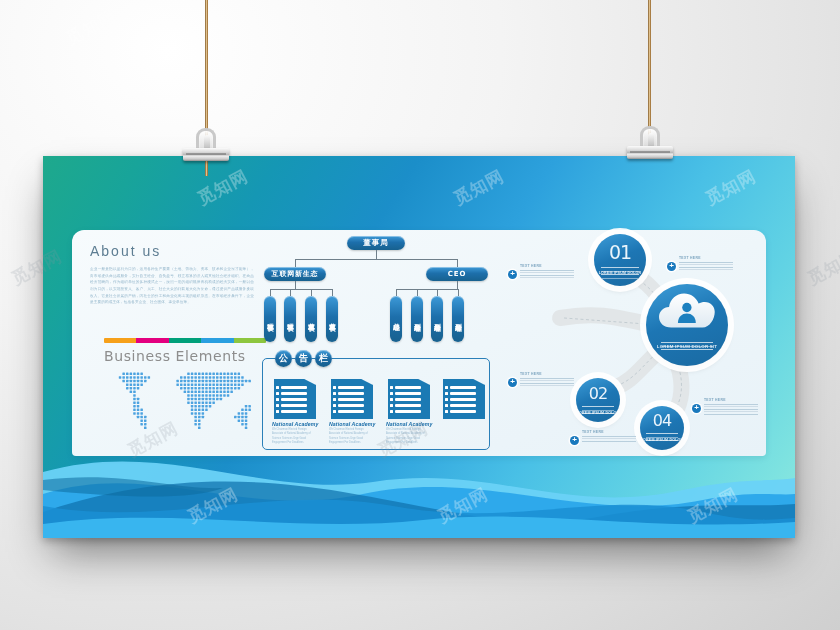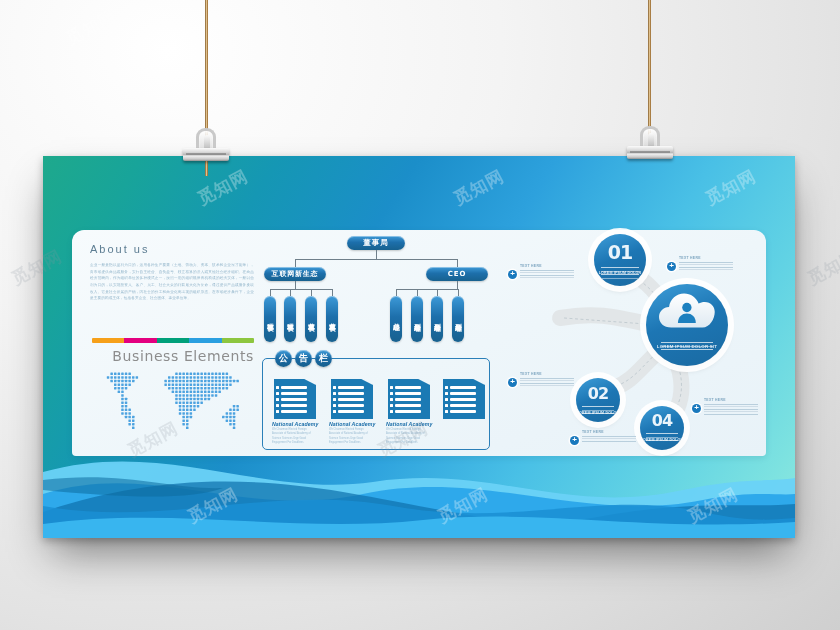--- a/index.html
+++ b/index.html
@@ -71,27 +71,27 @@
     border-radius:12px 12px 4px 4px;
     box-shadow:0 2px 6px rgba(20,70,110,.12);
   }
 
   
   .leftcol { position:absolute; left:18px; top:10px; width:164px; }
   .sec-cn {
     font-family:"DejaVu Sans","Liberation Sans",sans-serif;
     font-size:15px; font-weight:bold; color:#1d6fb4; letter-spacing:1px;
   }
-  .sec-en { font-size:11px; color:#5d7d92; letter-spacing:2px; margin-top:3px; }
+  .sec-en { font-size:14px; color:#5d7d92; letter-spacing:2px; margin-top:3px; }
   .para {
     margin-top:7px; font-size:3.6px; line-height:1.85;
     color:#8fb3c9; text-align:justify; letter-spacing:.15px;
     max-height:74px; overflow:hidden;
   }
-  .be-wrap { position:absolute; left:20px; top:108px; width:162px; text-align:right; }
+  .be-wrap { position:absolute; left:32px; top:108px; width:162px; text-align:left; }
   .be-bar { display:flex; height:5px; border-radius:1px; overflow:hidden; }
   .be-bar i { flex:1; }
   .be-title {
     margin-top:5px; font-size:14px; color:#8d8d8d; letter-spacing:.6px;
     font-family:"DejaVu Sans","Liberation Sans",sans-serif;
   }
   #worldmap { margin-top:3px; display:block; }
 
   
   .midcol { position:absolute; left:190px; top:0px; width:228px; }
@@ -170,21 +170,21 @@
   .rightcol { position:absolute; left:436px; top:2px; width:258px; height:222px; }
   .bubble {
     position:absolute; border-radius:50%;
     background:linear-gradient(160deg,#3d9dd8,#1d76b4 45%,#1a6aa2);
     box-shadow:0 0 0 6px rgba(255,255,255,.92), 0 3px 7px rgba(0,0,0,.22);
     color:#fff; overflow:hidden;
   }
   .bub-num {
     position:absolute; left:0; right:0; text-align:center;
     font-family:"DejaVu Sans","Liberation Sans",sans-serif;
-    font-weight:bold; color:#eaf4fb; letter-spacing:-1px;
+    font-weight:normal; color:#eaf4fb; letter-spacing:-1px;
   }
   .bub-sub { position:absolute; left:0; right:0; text-align:center; }
   .bub-sub b { font-size:3.6px; letter-spacing:.2px; color:#dceaf5; }
   .bub-lines { position:absolute; left:14%; right:14%; }
   .bub-lines i { display:block; height:1px; background:rgba(255,255,255,.7); margin-bottom:2.6px; }
   .bub-lines i:nth-child(even){ background:rgba(255,255,255,.45); }
 
   .cloud-core { position:absolute; left:16%; top:11%; width:68%; }
   .plus {
     position:absolute; width:9px; height:9px; border-radius:50%;

